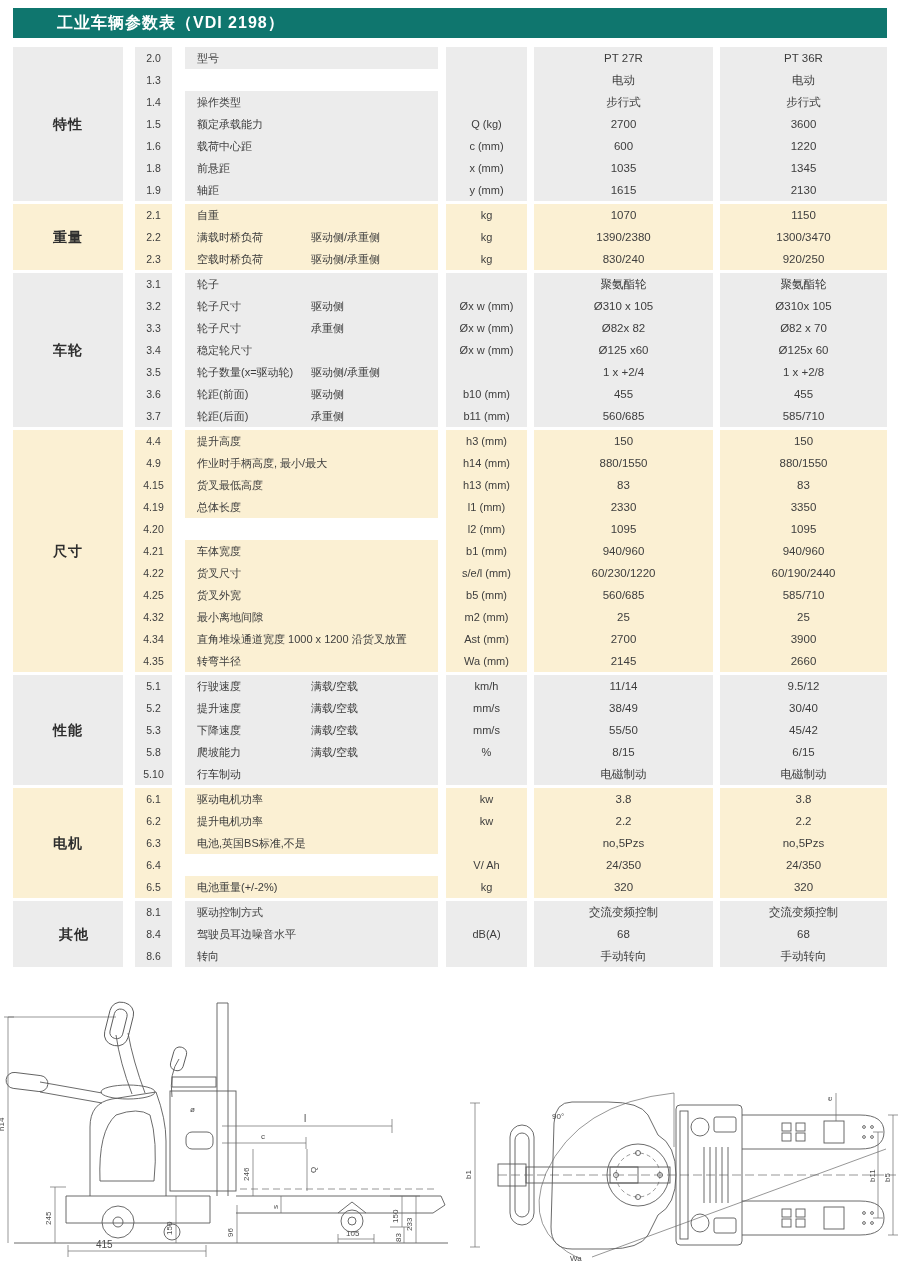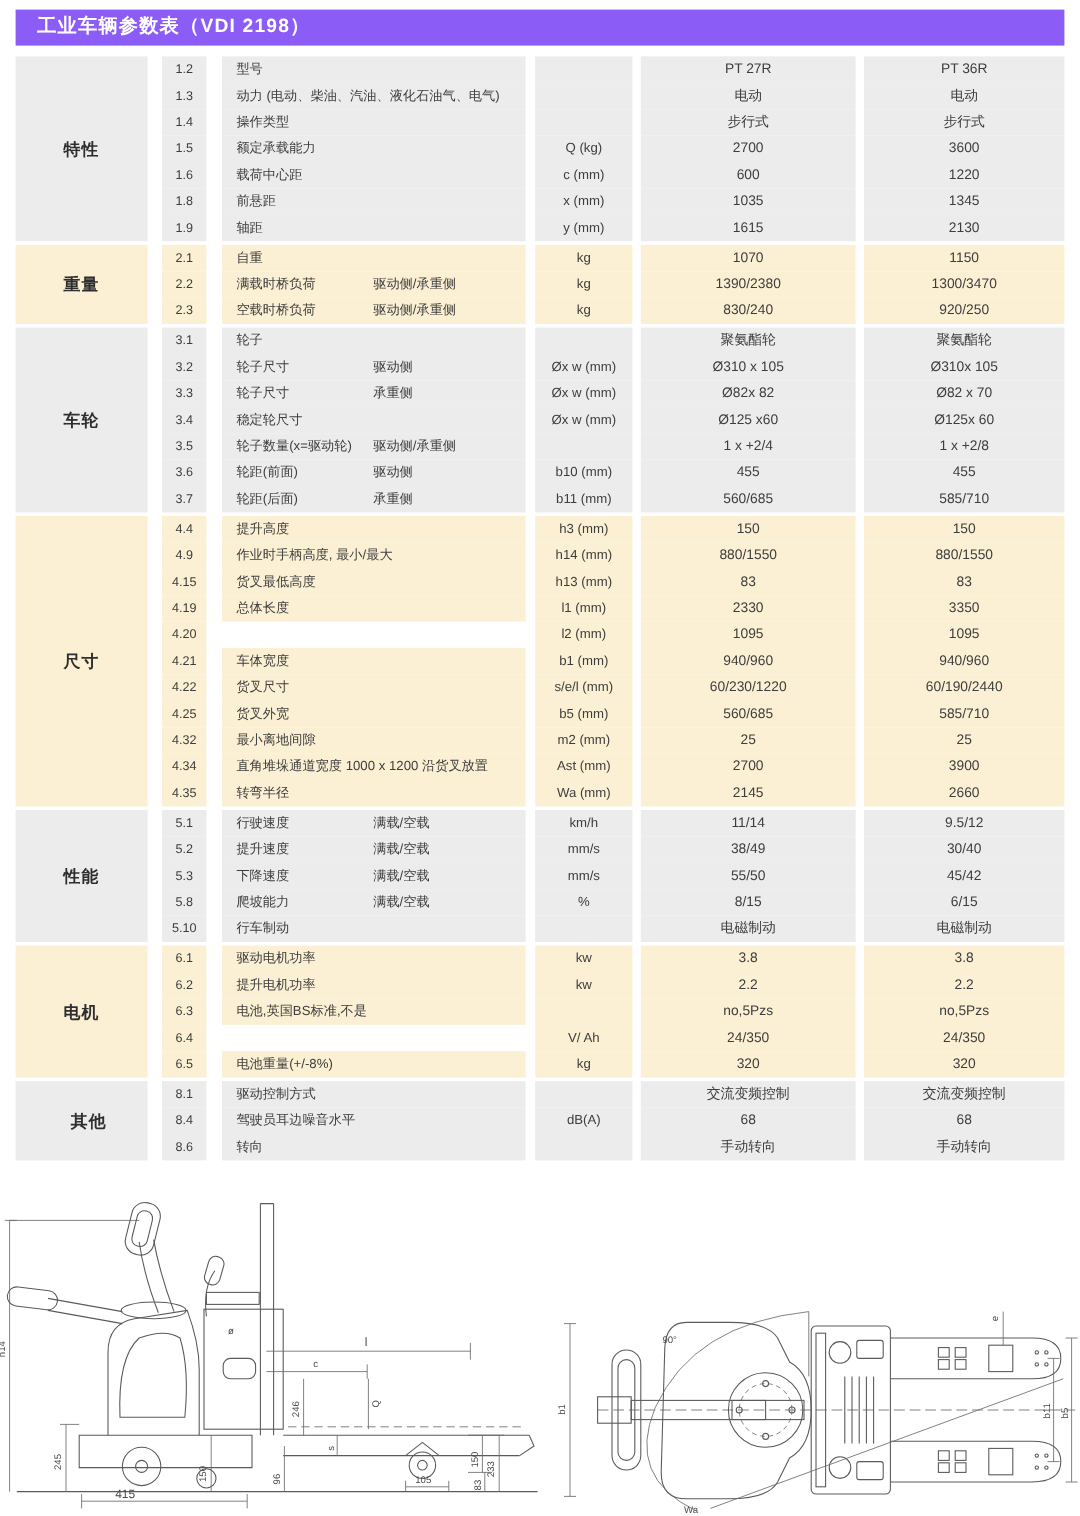--- a/index.html
+++ b/index.html
@@ -2,22 +2,22 @@
 <html><head>
 <meta charset="utf-8">
 <style>
   html,body{margin:0;padding:0;}
   body{
     width:900px;height:1263px;background:#ffffff;position:relative;overflow:hidden;
     font-family:"Liberation Sans","DejaVu Sans",sans-serif;color:#3d3d3d;
   }
   .titlebar{
     margin:8px 13px 0 13px;height:30px;line-height:30px;
-    background:#8b5cf6;color:#ffffff;font-size:16px;font-weight:bold;
-    padding-left:18px;letter-spacing:1px;box-sizing:border-box;
+    background:#0f766e;color:#ffffff;font-size:16px;font-weight:bold;
+    padding-left:44px;letter-spacing:1px;box-sizing:border-box;
   }
   #table-body{margin:9px 13px 0 13px;display:flex;flex-direction:column;gap:3px;}
   .section{
     display:grid;
     grid-template-columns:110px 12px 37px 13px 253px 8px 81px 7px 179px 7px 167px;
     grid-auto-rows:22px;
   }
   .cell{font-size:11px;line-height:22px;white-space:nowrap;overflow:hidden;}
   .tone-gray  .cell{background:#ECECEC;}
   .tone-cream .cell{background:#FBF0D3;}
@@ -43,31 +43,28 @@
   .dim{stroke:#6a6a6a;stroke-width:0.7;fill:none;}
 </style>
 </head>
 <body>
 
 <div class="titlebar">工业车辆参数表（VDI 2198）</div>
 
 <div id="table-body">
     <div class="section tone-gray">
       <div class="cell sec-name" style="grid-row: 1 / span 7;">特性</div>
-      <div class="cell num">1.2</div>
+      <div class="cell num">2.0</div>
       <div class="cell desc">
         <span class="main">型号</span>
       </div>
       <div class="cell unit"></div>
       <div class="cell val v1">PT 27R</div>
       <div class="cell val v2">PT 36R</div>
       <div class="cell num">1.3</div>
-      <div class="cell desc">
-        <span class="main">动力 (电动、柴油、汽油、液化石油气、电气)</span>
-      </div>
       <div class="cell unit"></div>
       <div class="cell val v1">电动</div>
       <div class="cell val v2">电动</div>
       <div class="cell num">1.4</div>
       <div class="cell desc">
         <span class="main">操作类型</span>
       </div>
       <div class="cell unit"></div>
       <div class="cell val v1">步行式</div>
       <div class="cell val v2">步行式</div>
@@ -324,21 +321,21 @@
       </div>
       <div class="cell unit"></div>
       <div class="cell val v1">no,5Pzs</div>
       <div class="cell val v2">no,5Pzs</div>
       <div class="cell num">6.4</div>
       <div class="cell unit">V/ Ah</div>
       <div class="cell val v1">24/350</div>
       <div class="cell val v2">24/350</div>
       <div class="cell num">6.5</div>
       <div class="cell desc">
-        <span class="main">电池重量(+/-8%)</span>
+        <span class="main">电池重量(+/-2%)</span>
       </div>
       <div class="cell unit">kg</div>
       <div class="cell val v1">320</div>
       <div class="cell val v2">320</div>
     </div>
     <div class="section tone-gray">
       <div class="cell sec-name" style="grid-row: 1 / span 3; padding-left: 12px;">其他</div>
       <div class="cell num">8.1</div>
       <div class="cell desc">
         <span class="main">驱动控制方式</span>

